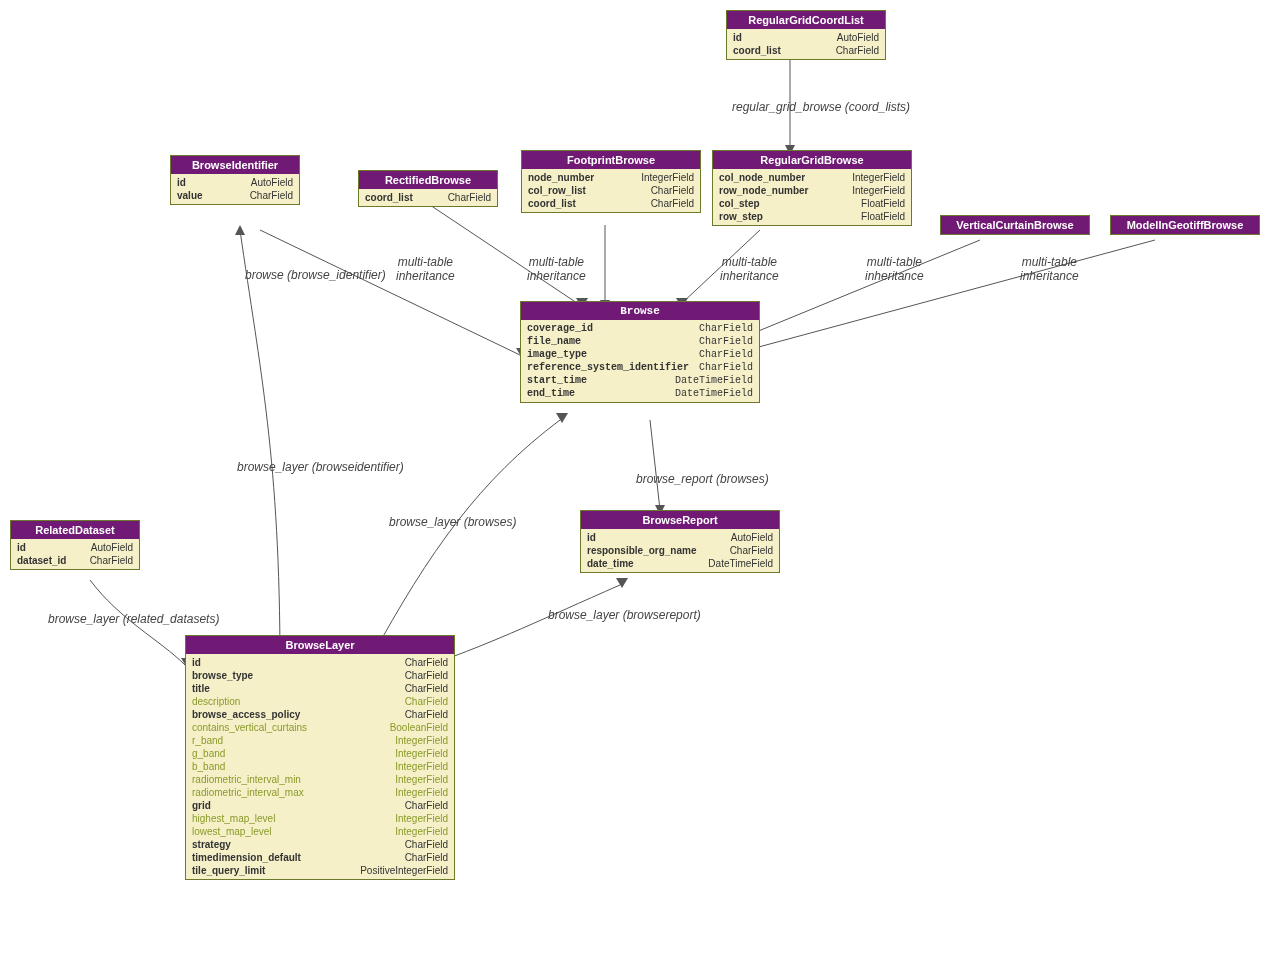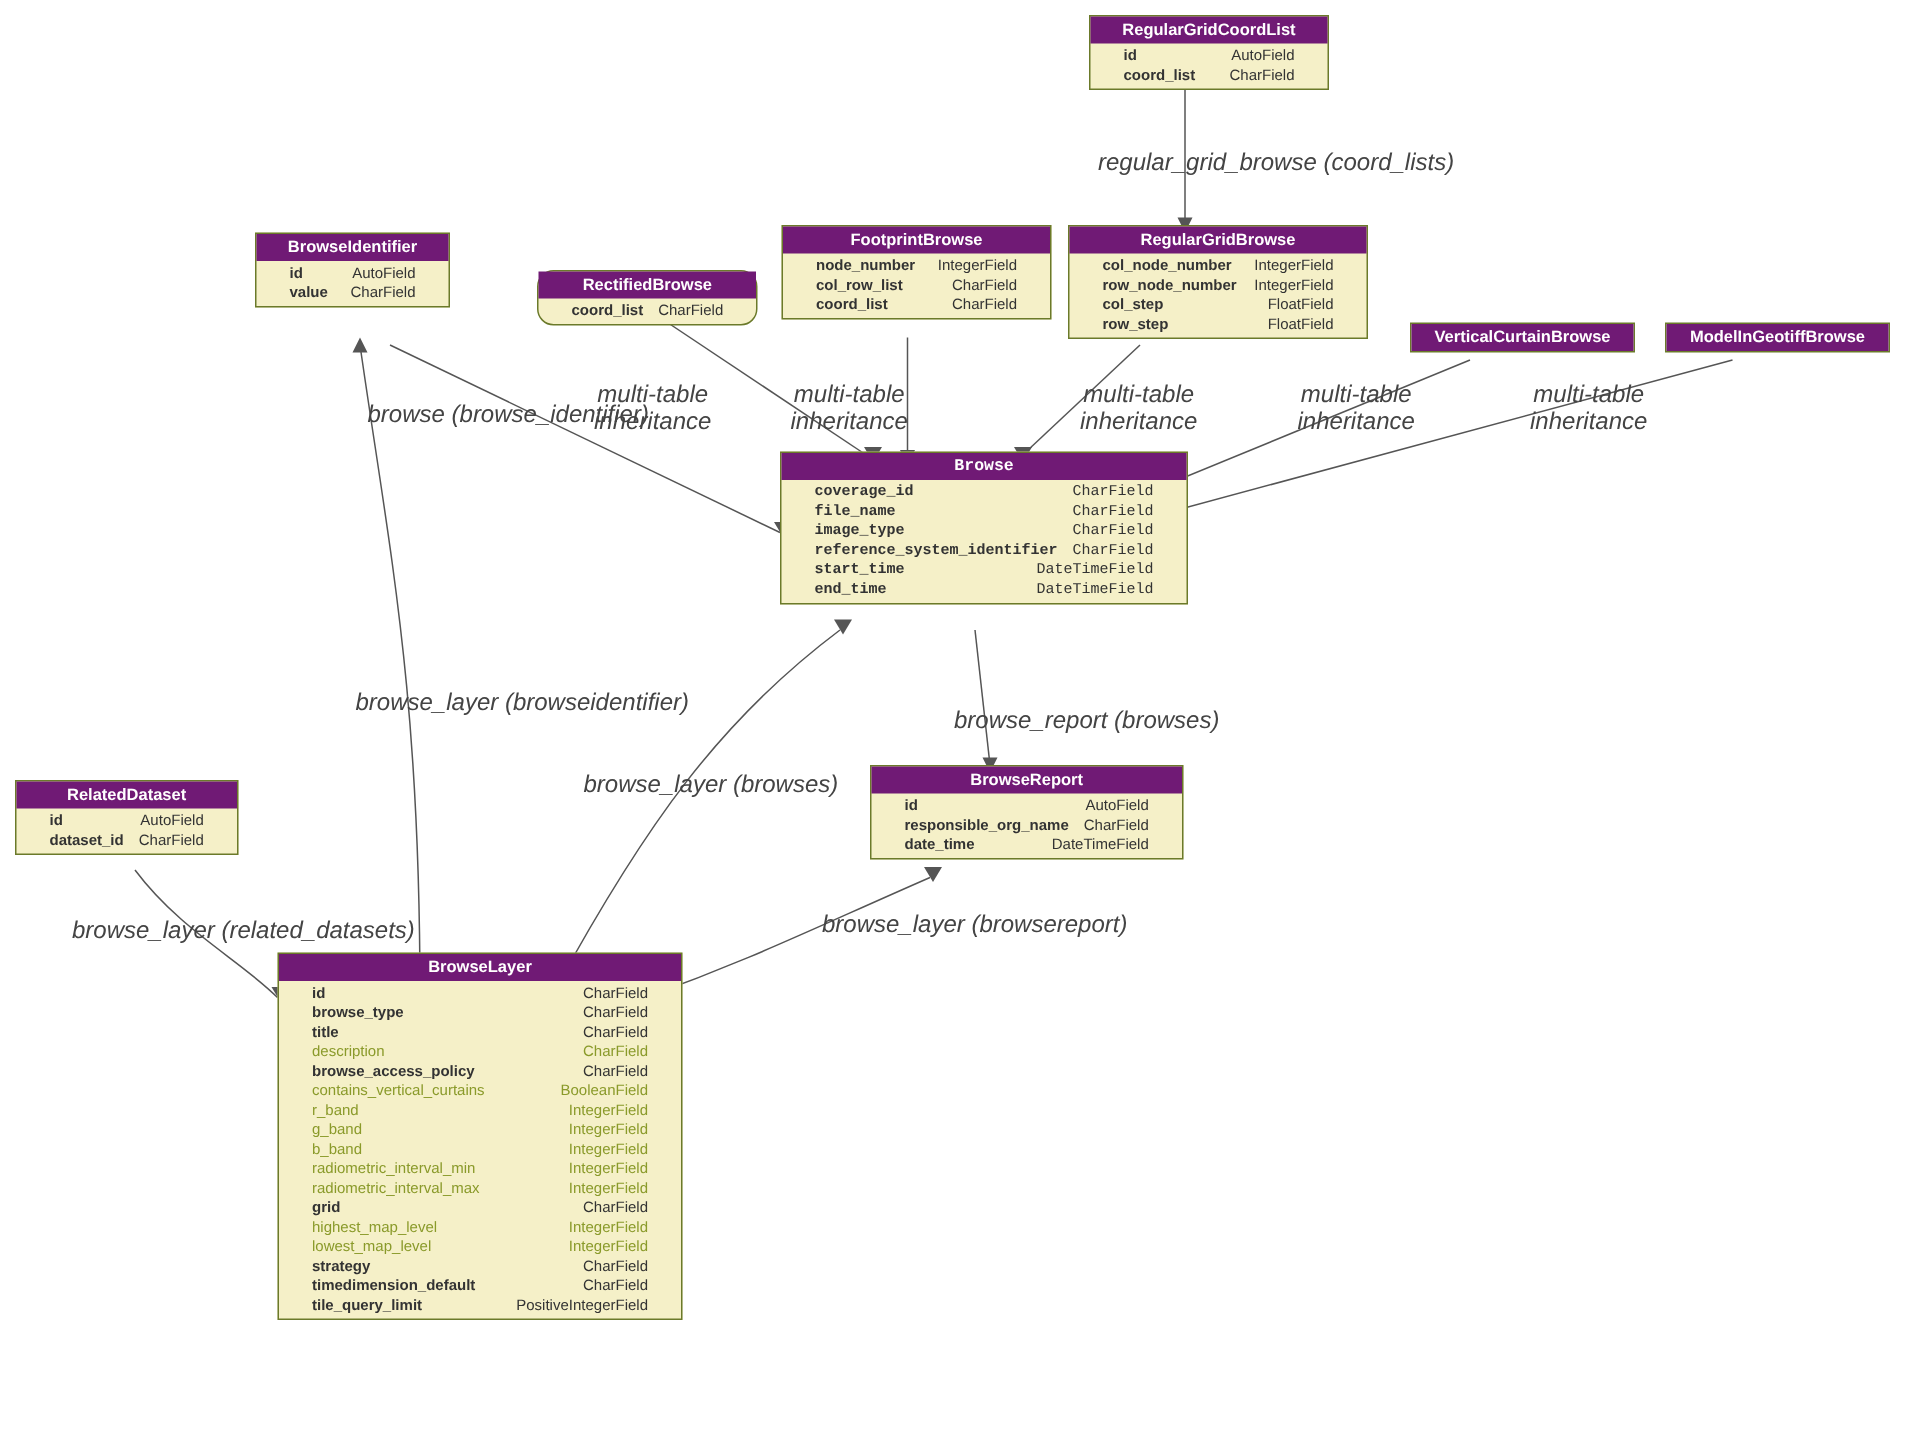--- a/index.html
+++ b/index.html
@@ -25,21 +25,21 @@
     }
     .entity-header {
       background: #701a75;
       color: #fff;
       font-weight: bold;
       text-align: center;
       padding: 3px 6px;
       font-size: 11px;
     }
     .entity-body {
-      padding: 2px 20px;
+      padding: 2px 4px;
     }
     .entity-row {
       display: flex;
       justify-content: space-between;
       padding: 1px 2px;
       gap: 10px;
     }
     .field-name {
       color: #333;
       font-weight: bold;
@@ -52,21 +52,21 @@
     .field-type {
       color: #333;
       font-size: 10px;
       text-align: center;
     }
     .field-type.optional {
       color: #8a9a2a;
     }
     .connector-label {
       position: absolute;
-      font-size: 16px;
+      font-size: 12px;
       color: #444;
       font-style: italic;
     }
     svg.connectors {
       position: absolute;
       top: 0;
       left: 0;
       width: 1276px;
       height: 968px;
       pointer-events: none;
@@ -145,21 +145,21 @@
         <span class="field-name">id</span>
         <span class="field-type">AutoField</span>
       </div>
       <div class="entity-row">
         <span class="field-name">value</span>
         <span class="field-type">CharField</span>
       </div>
     </div>
   </div>
 
-  <div class="entity-box" style="left:358px; top:180px; min-width:140px;border-radius:11px;">
+  <div class="entity-box" style="left:358px; top:170px; min-width:140px;">
     <div class="entity-header">RectifiedBrowse</div>
     <div class="entity-body">
       <div class="entity-row">
         <span class="field-name">coord_list</span>
         <span class="field-type">CharField</span>
       </div>
     </div>
   </div>
 
   <div class="entity-box" style="left:521px; top:150px; min-width:180px;">

